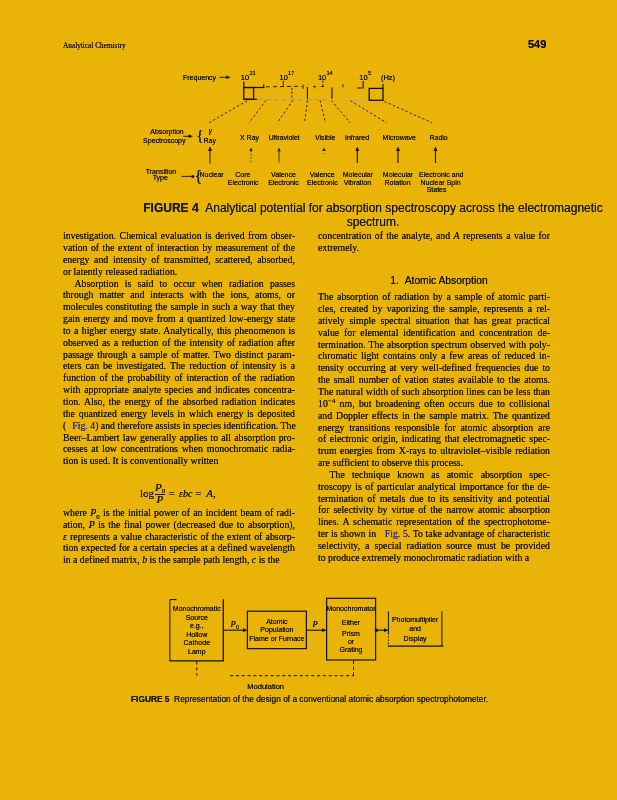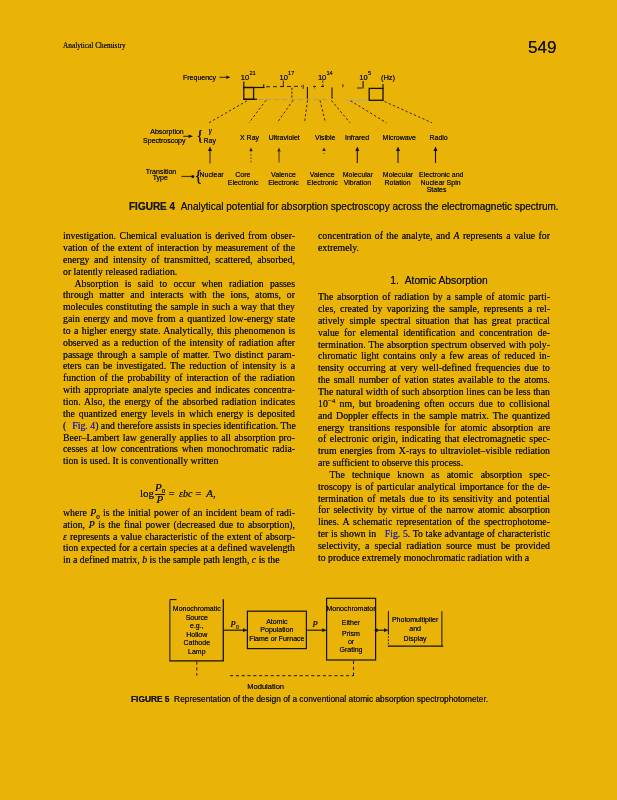--- a/index.html
+++ b/index.html
@@ -13,23 +13,23 @@
   .col div{height:11.85px;overflow:visible;white-space:nowrap;}
   .fig{color:#2222ee;margin-left:6px;}
   i{font-style:italic;}
   sub,sup{font-size:7px;line-height:0;}
 </style>
 </head>
 <body>
 <div id="page">
 
   <div class="abs" style="left:63px;top:39.5px;font-size:9px;transform:scaleX(0.81);transform-origin:left top;">Analytical Chemistry</div>
-  <div class="abs sans" style="left:528px;top:38px;font-size:17px;font-weight:normal;">549</div>
-
-  <div class="abs sans" style="left:129px;top:200.5px;font-size:10px;color:#1a1a1a;"><b>FIGURE 4</b>&nbsp;&nbsp;Analytical potential for absorption spectroscopy across the electromagnetic spectrum.</div>
+  <div class="abs sans" style="left:528px;top:38px;font-size:11px;font-weight:bold;">549</div>
+
+  <div class="abs sans" style="left:129px;top:200.5px;font-size:12px;color:#1a1a1a;text-align:center;"><b>FIGURE 4</b>&nbsp;&nbsp;Analytical potential for absorption spectroscopy across the electromagnetic spectrum.</div>
 
   <svg id="figs" class="abs" style="left:0;top:0;" width="617" height="800" viewBox="0 0 617 800" fill="none" stroke="none">
     <g stroke="#111" stroke-width="0.9" fill="none">
 
       <line x1="219.5" y1="77.3" x2="227" y2="77.3"></line>
       <path d="M230.5 77.3 l-4.2 -1.7 l0 3.4 z" fill="#111" stroke="none"></path>
 
       <line x1="243.8" y1="81.5" x2="243.8" y2="87.4" stroke-width="1.2"></line>
       <line x1="283.3" y1="80.5" x2="283.3" y2="86.8"></line>
       <line x1="322.8" y1="80.5" x2="322.8" y2="87.1" stroke-dasharray="2.4,1.4"></line>

